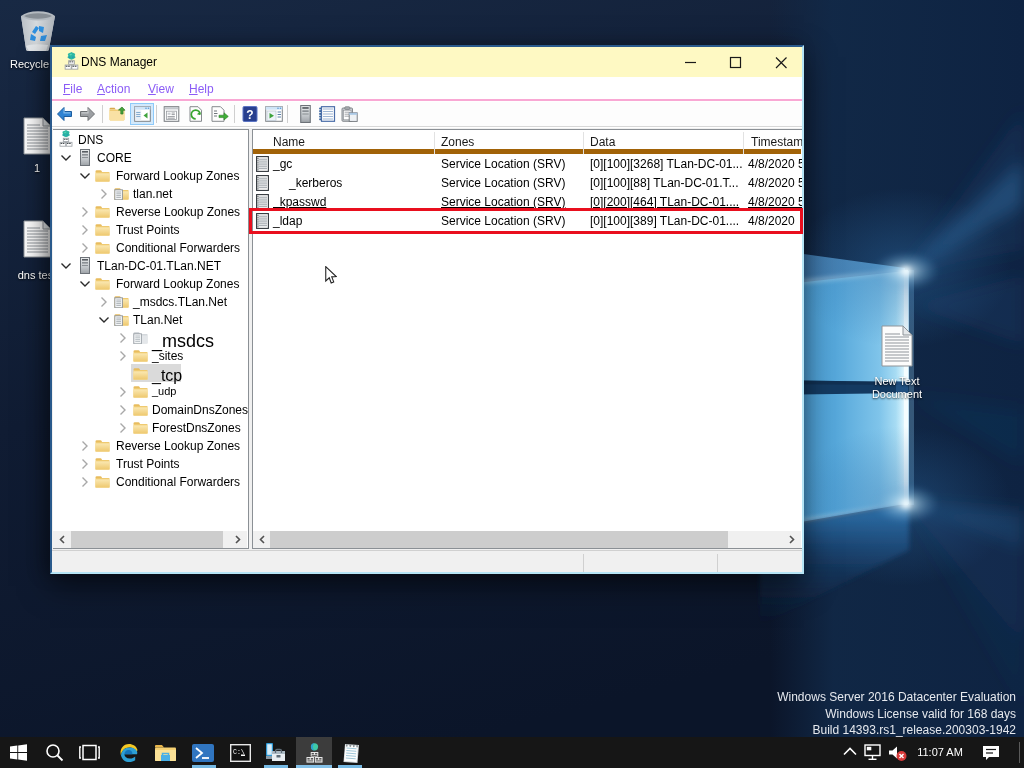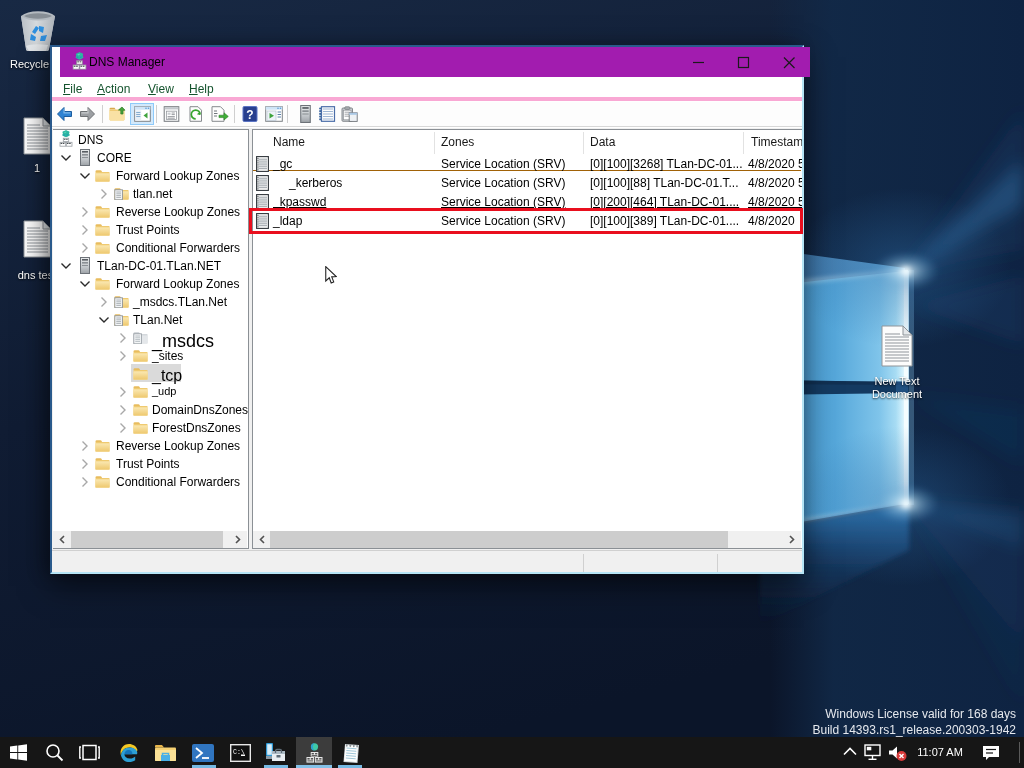--- a/index.html
+++ b/index.html
@@ -5,23 +5,23 @@
 * { margin:0; padding:0; box-sizing:border-box; }
 html,body { width:1024px; height:768px; overflow:hidden; font-family:"Liberation Sans", sans-serif; }
 #desk { position:absolute; left:0; top:0; width:1024px; height:768px; background:#13213b; }
 .abs { position:absolute; }
 #wall { position:absolute; left:0; top:0; }
 .dlabel { position:absolute; color:#fff; font-size:11px; text-align:center; text-shadow:0 1px 2px rgba(0,0,0,.85); }
 
 #win { position:absolute; left:50px; top:45px; width:754px; height:529px; background:#fff; box-shadow:0 12px 28px rgba(0,0,0,0.5), -6px 0 16px rgba(0,0,0,0.25);
   border-top:2px solid #2a5a8c; border-left:2px solid #2a5a8c;
   border-right:2px solid #b5e4f5; border-bottom:2px solid #b5e4f5; }
-#titlebar { position:absolute; left:8px; top:0; width:100%; height:30px; background:#a21caf; }
+#titlebar { position:absolute; left:0; top:0; width:100%; height:30px; background:#fef9c3; }
 #title { position:absolute; left:29px; top:8px; font-size:12px; color:#000; }
-#menubar { position:absolute; left:0; top:30px; width:100%; height:24px; background:#fff; border-bottom:4px solid #f9a8d4; font-size:12px; color:#14532d; }
+#menubar { position:absolute; left:0; top:30px; width:100%; height:24px; background:#fff; border-bottom:2px solid #f9a8d4; font-size:12px; color:#8b5cf6; }
 .mi { position:absolute; top:5px; }
 .mi u { text-decoration:underline; }
 #toolbar { position:absolute; left:0; top:55px; width:100%; height:25px; background:#fdfdfd; border-bottom:1px solid #d8d8d8; }
 .tsep { position:absolute; top:3px; width:1px; height:18px; background:#cfcfcf; }
 #panes { position:absolute; left:0; top:81px; width:100%; height:422px; background:#f0f0f0; }
 #tree { position:absolute; left:1px; top:1px; width:196px; height:420px; background:#fff; border:1px solid #8b9095; border-left:none; overflow:hidden; }
 #list { position:absolute; left:200px; top:1px; width:550px; height:420px; background:#fff; border:1px solid #8b9095; border-right:none; overflow:hidden; }
 #statusbar { position:absolute; left:0; top:503px; width:100%; height:22px; background:#f0f0f0; border-top:1px solid #d0d0d0; }
 
 .sb { position:absolute; background:#f0f0f0; height:17px; }
@@ -582,21 +582,21 @@
     <svg class="sbarr" style="left:1px" width="17" height="15" viewBox="0 0 17 15">
               <path d="M10 4 L6.5 7.5 L10 11" fill="none" stroke="#515151" stroke-width="1.6"></path>
             </svg>
     <div class="sbthumb" style="left:18px;width:152px"></div>
     <svg class="sbarr" style="left:176px" width="17" height="15" viewBox="0 0 17 15">
               <path d="M7 4 L10.5 7.5 L7 11" fill="none" stroke="#515151" stroke-width="1.6"></path>
             </svg>
     </div>
     </div>
     <div id="list">
-    <div class="abs" style="left:0;top:0;width:548px;height:41px;border-bottom:1px solid #a16207">
+    <div class="abs" style="left:0;top:0;width:548px;height:24px;border-bottom:5px solid #a16207">
     <div class="abs" style="left:20px;top:5px;font-size:12px;color:#191919;white-space:nowrap">Name</div>
     <div class="abs" style="left:188px;top:5px;font-size:12px;color:#191919;white-space:nowrap">Zones</div>
     <div class="abs" style="left:337px;top:5px;font-size:12px;color:#191919;white-space:nowrap">Data</div>
     <div class="abs" style="left:498px;top:5px;font-size:12px;color:#191919;white-space:nowrap">Timestamp</div>
     <div class="abs" style="left:181px;top:2px;width:1px;height:22px;background:#e2e2e2"></div>
     <div class="abs" style="left:330px;top:2px;width:1px;height:22px;background:#e2e2e2"></div>
     <div class="abs" style="left:490px;top:2px;width:1px;height:22px;background:#e2e2e2"></div>
     </div>
     <svg class="abs" style="left:3px;top:26px" width="13" height="16" viewBox="0 0 13 16">
             <use href="#record"></use>
@@ -639,20 +639,21 @@
   </div>
   <div id="statusbar">
         <div class="abs" style="left:531px;top:3px;width:1px;height:18px;background:#d0d0d0"></div>
         <div class="abs" style="left:665px;top:3px;width:1px;height:18px;background:#d0d0d0"></div>
       </div>
 </div>
 <div class="redbox" style="left:249px;top:208px;width:554px;height:26px"></div>
 <svg class="abs" style="left:325px;top:266px" width="12" height="19" viewBox="0 0 13 21">
  <path d="M0.7 0.7 L0.7 16.5 L4.6 13 L6.7 18.7 L9.5 17.6 L7.3 12 L12.3 11.7 Z" fill="#fff" stroke="#222" stroke-width="1.2"></path>
 </svg>
+<div class="abs" style="right:8px;top:690px;color:#e6e9ee;font-size:12px;white-space:nowrap">Windows Server 2016 Datacenter Evaluation</div>
 <div class="abs" style="right:8px;top:707px;color:#e6e9ee;font-size:12px;white-space:nowrap">Windows License valid for 168 days</div>
 <div class="abs" style="right:8px;top:723px;color:#e6e9ee;font-size:12px;white-space:nowrap">Build 14393.rs1_release.200303-1942</div>
 <div id="taskbar">
 
 <svg class="abs" style="left:10px;top:7px" width="17" height="17" viewBox="0 0 17 17" fill="#fff">
  <path d="M0 2.6 L7.3 1.6 L7.3 8 L0 8 Z"></path>
         <path d="M8.2 1.5 L17 0.3 L17 8 L8.2 8 Z"></path>
  <path d="M0 9 L7.3 9 L7.3 15.4 L0 14.4 Z"></path>
         <path d="M8.2 9 L17 9 L17 16.7 L8.2 15.5 Z"></path>
 </svg>

